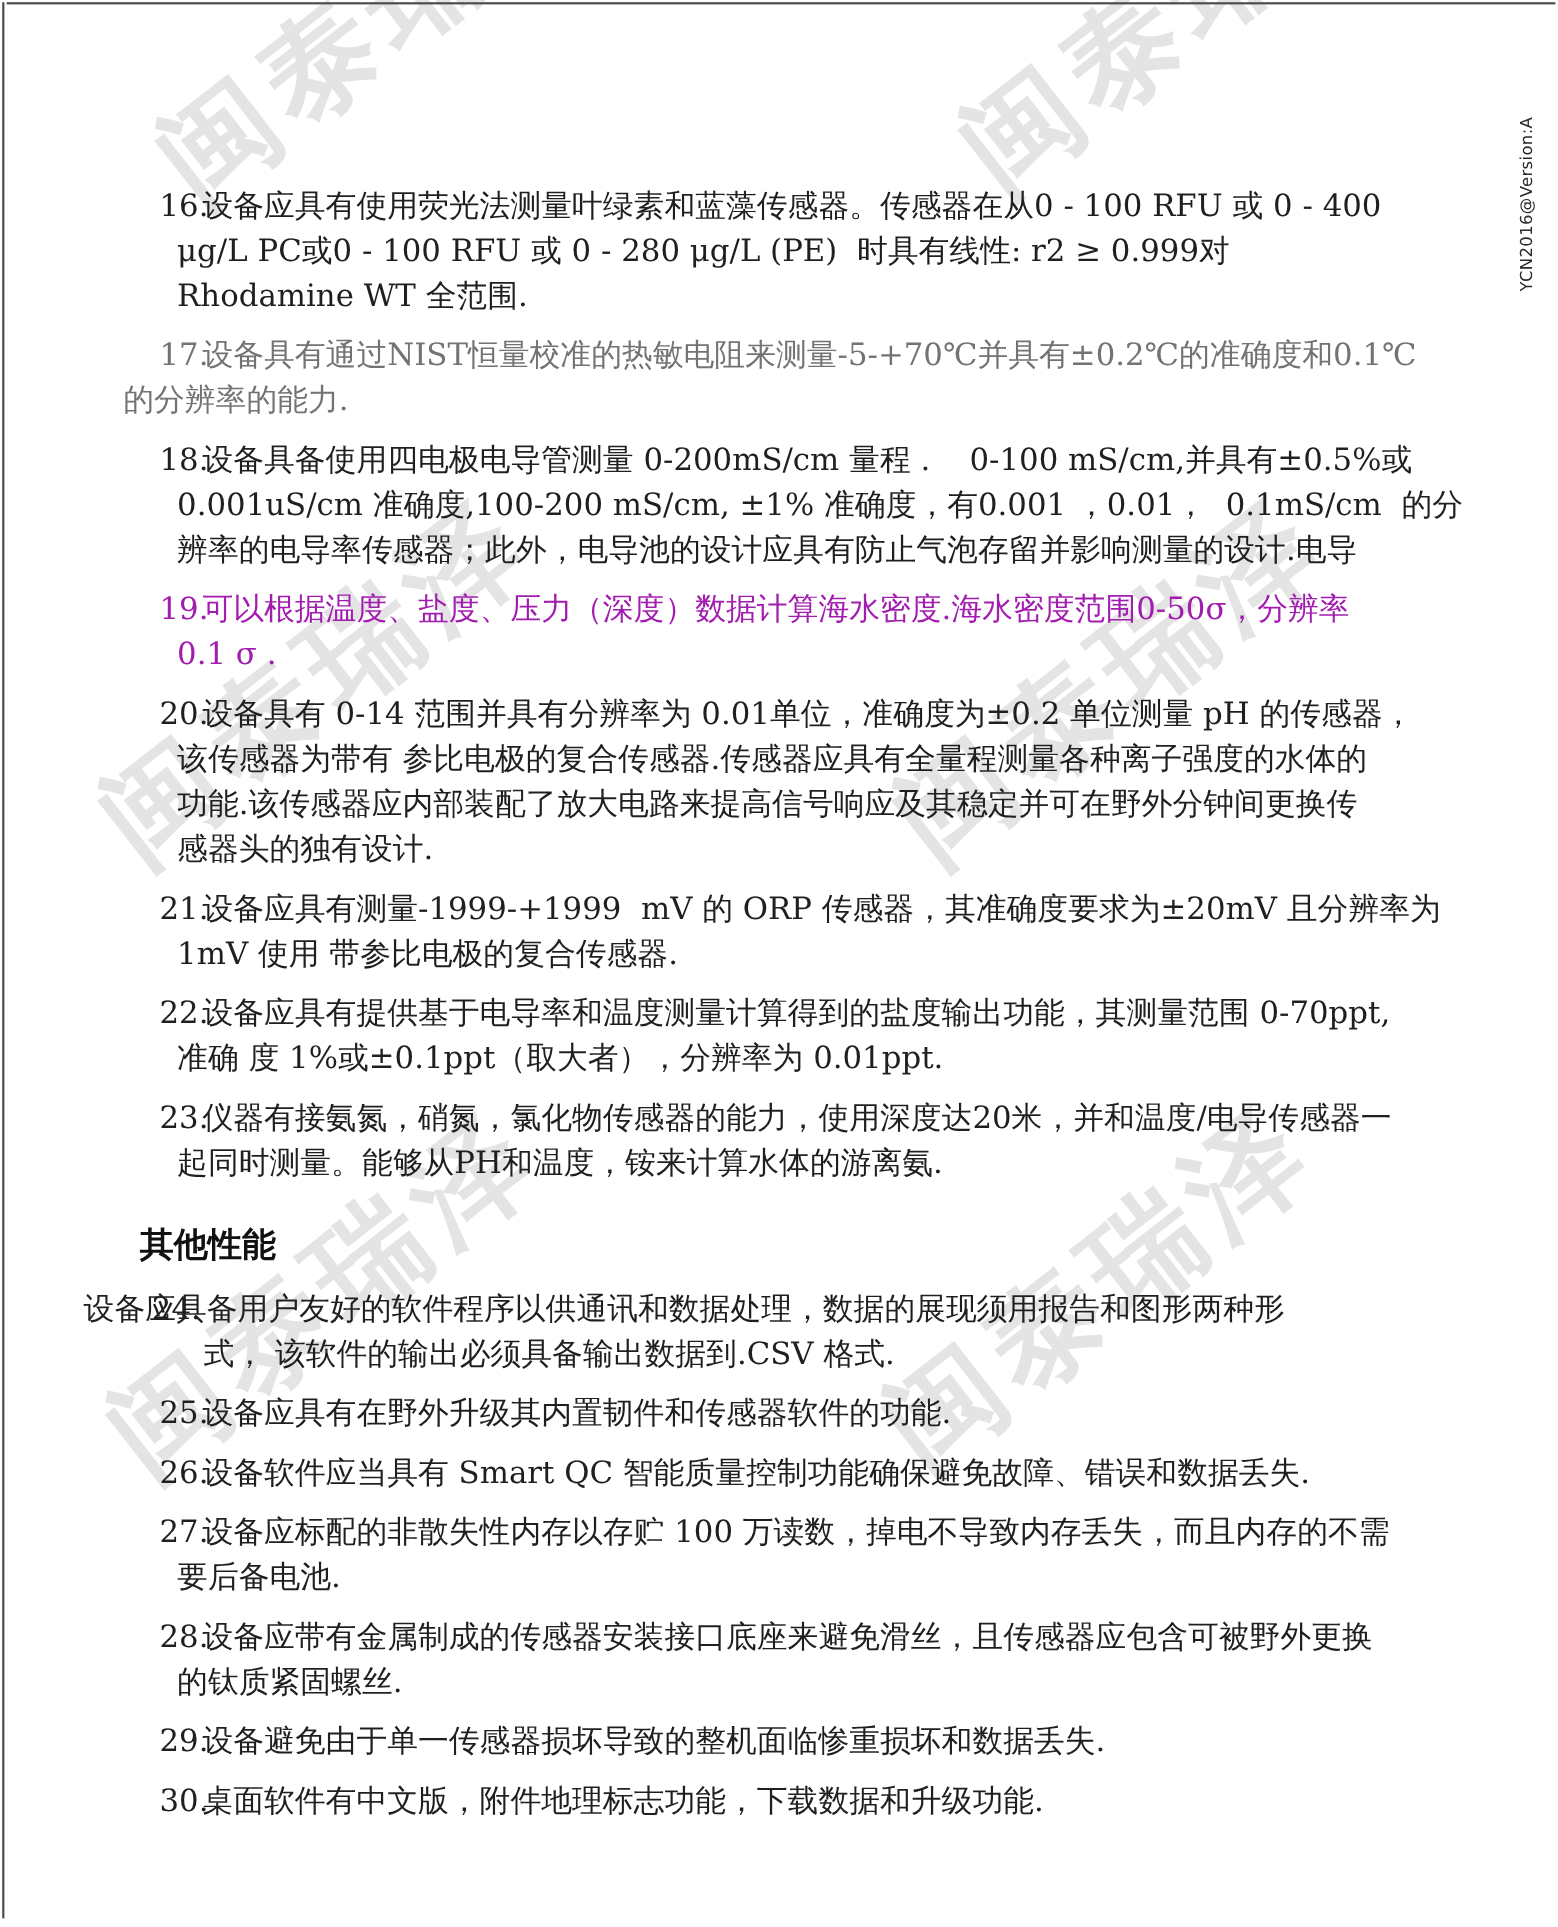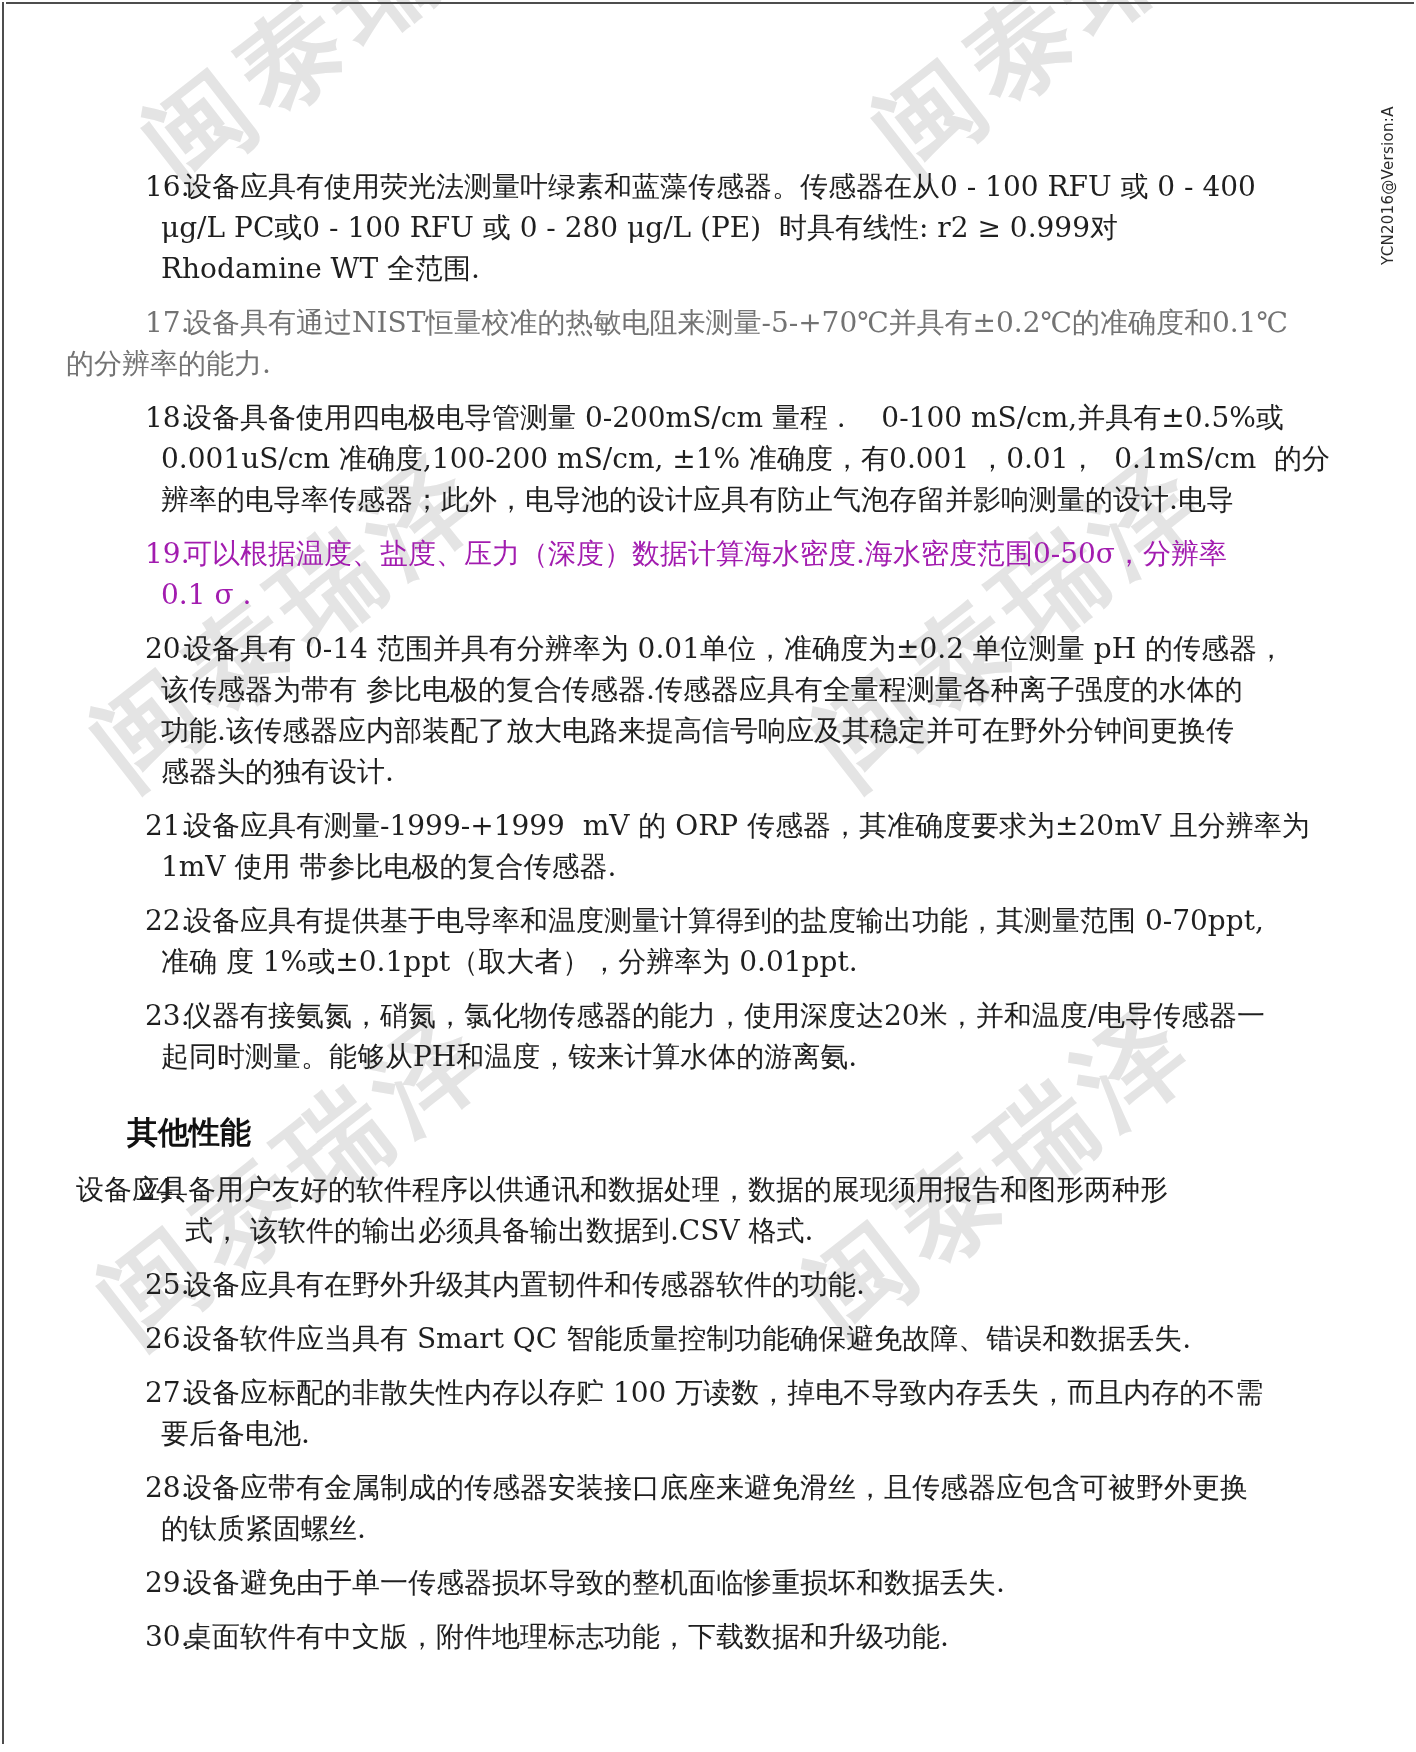--- a/index.html
+++ b/index.html
@@ -45,21 +45,21 @@
   <div class="edge-left"></div>
   <div class="stamp" style="color: rgb(42, 42, 42);">YCN2016@Version:A</div>
   <div id="spec-list">
       <div class="para" style="color: rgb(31, 31, 31);">
         <div class="line first"><span class="num">16.</span><span>设备应具有使用荧光法测量叶绿素和蓝藻传感器。传感器在从0 - 100 RFU 或 0 - 400</span></div>
         <div class="line cont">μg/L PC或0 - 100 RFU 或 0 - 280 μg/L (PE)  时具有线性: r2 ≥ 0.999对</div>
         <div class="line cont">Rhodamine WT 全范围.</div>
       </div>
       <div class="para" style="color: #737373;">
         <div class="line first"><span class="num">17.</span><span>设备具有通过NIST恒量校准的热敏电阻来测量-5-+70℃并具有±0.2℃的准确度和0.1℃</span></div>
-        <div class="line cont" style="padding-left: 54px; margin-left: 12px;">的分辨率的能力.</div>
+        <div class="line cont" style="padding-left: 112px;">的分辨率的能力.</div>
       </div>
       <div class="para" style="color: rgb(31, 31, 31);">
         <div class="line first"><span class="num">18.</span><span>设备具备使用四电极电导管测量 0-200mS/cm 量程 .    0-100 mS/cm,并具有±0.5%或</span></div>
         <div class="line cont">0.001uS/cm 准确度,100-200 mS/cm, ±1% 准确度，有0.001 ，0.01，  0.1mS/cm  的分</div>
         <div class="line cont">辨率的电导率传感器；此外，电导池的设计应具有防止气泡存留并影响测量的设计.电导</div>
       </div>
       <div class="para" style="color: #a21caf;">
         <div class="line first"><span class="num">19.</span><span>可以根据温度、盐度、压力（深度）数据计算海水密度.海水密度范围0-50σ，分辨率</span></div>
         <div class="line cont">0.1 σ .</div>
       </div>

